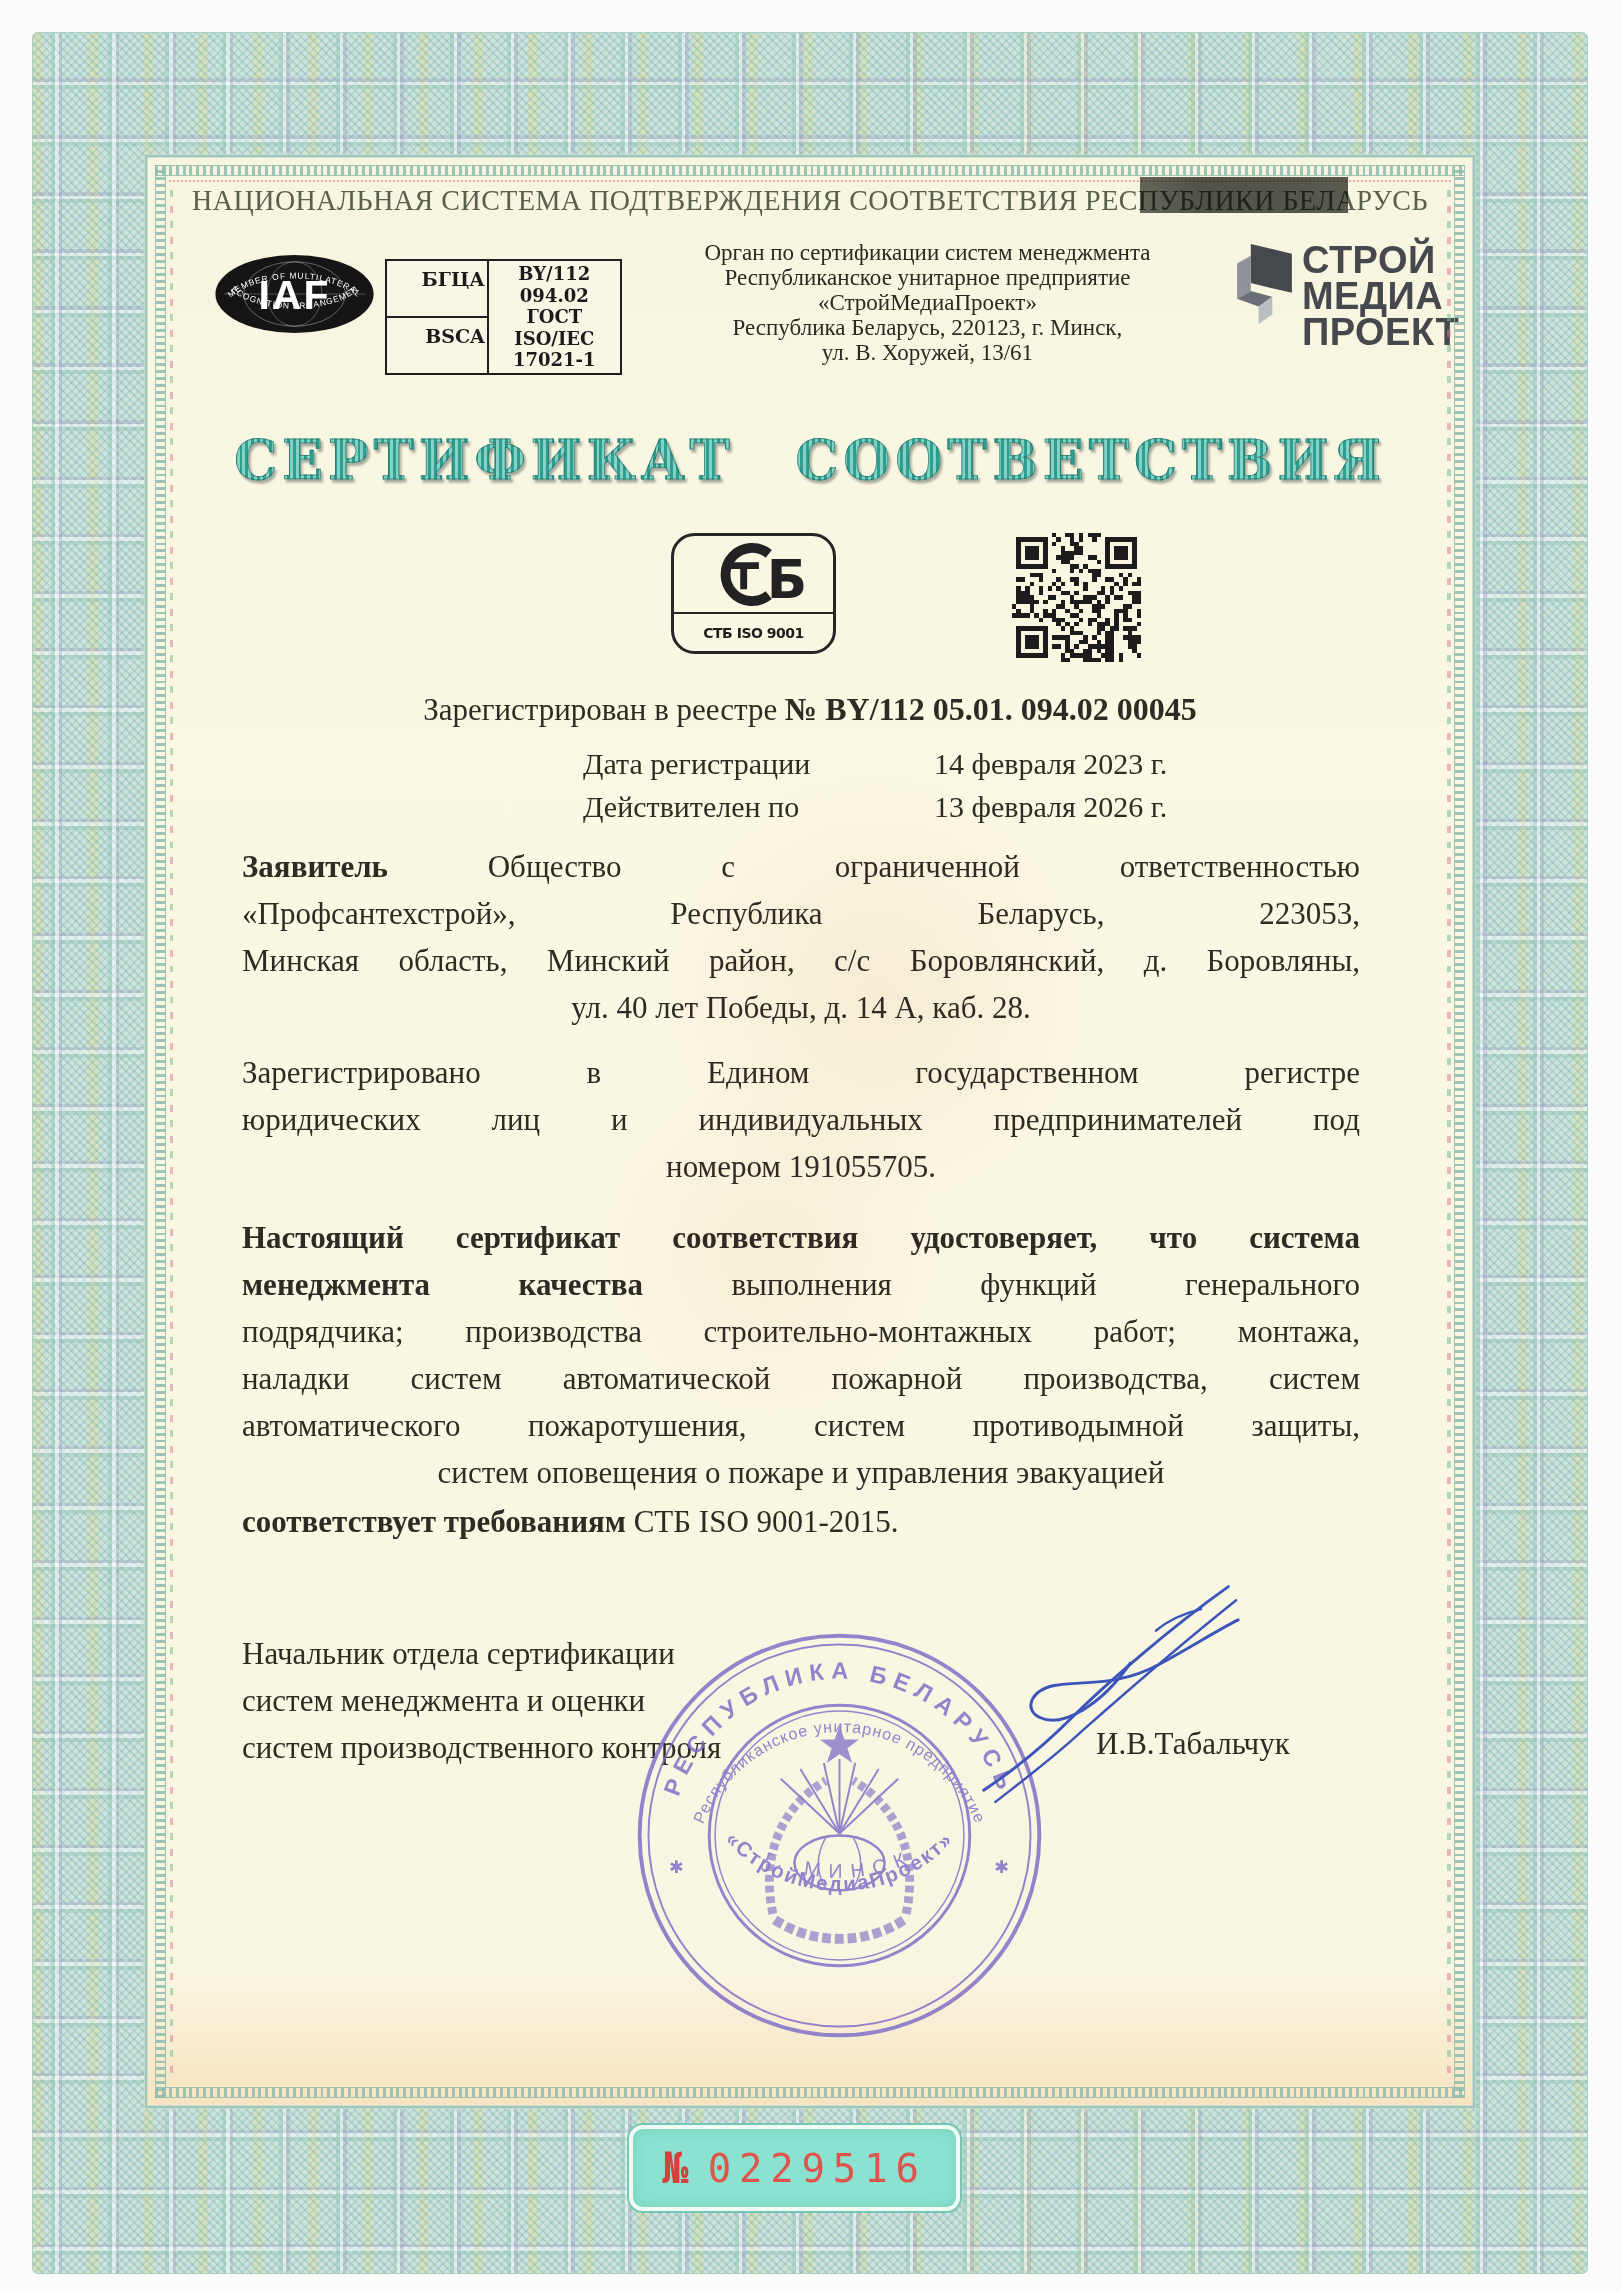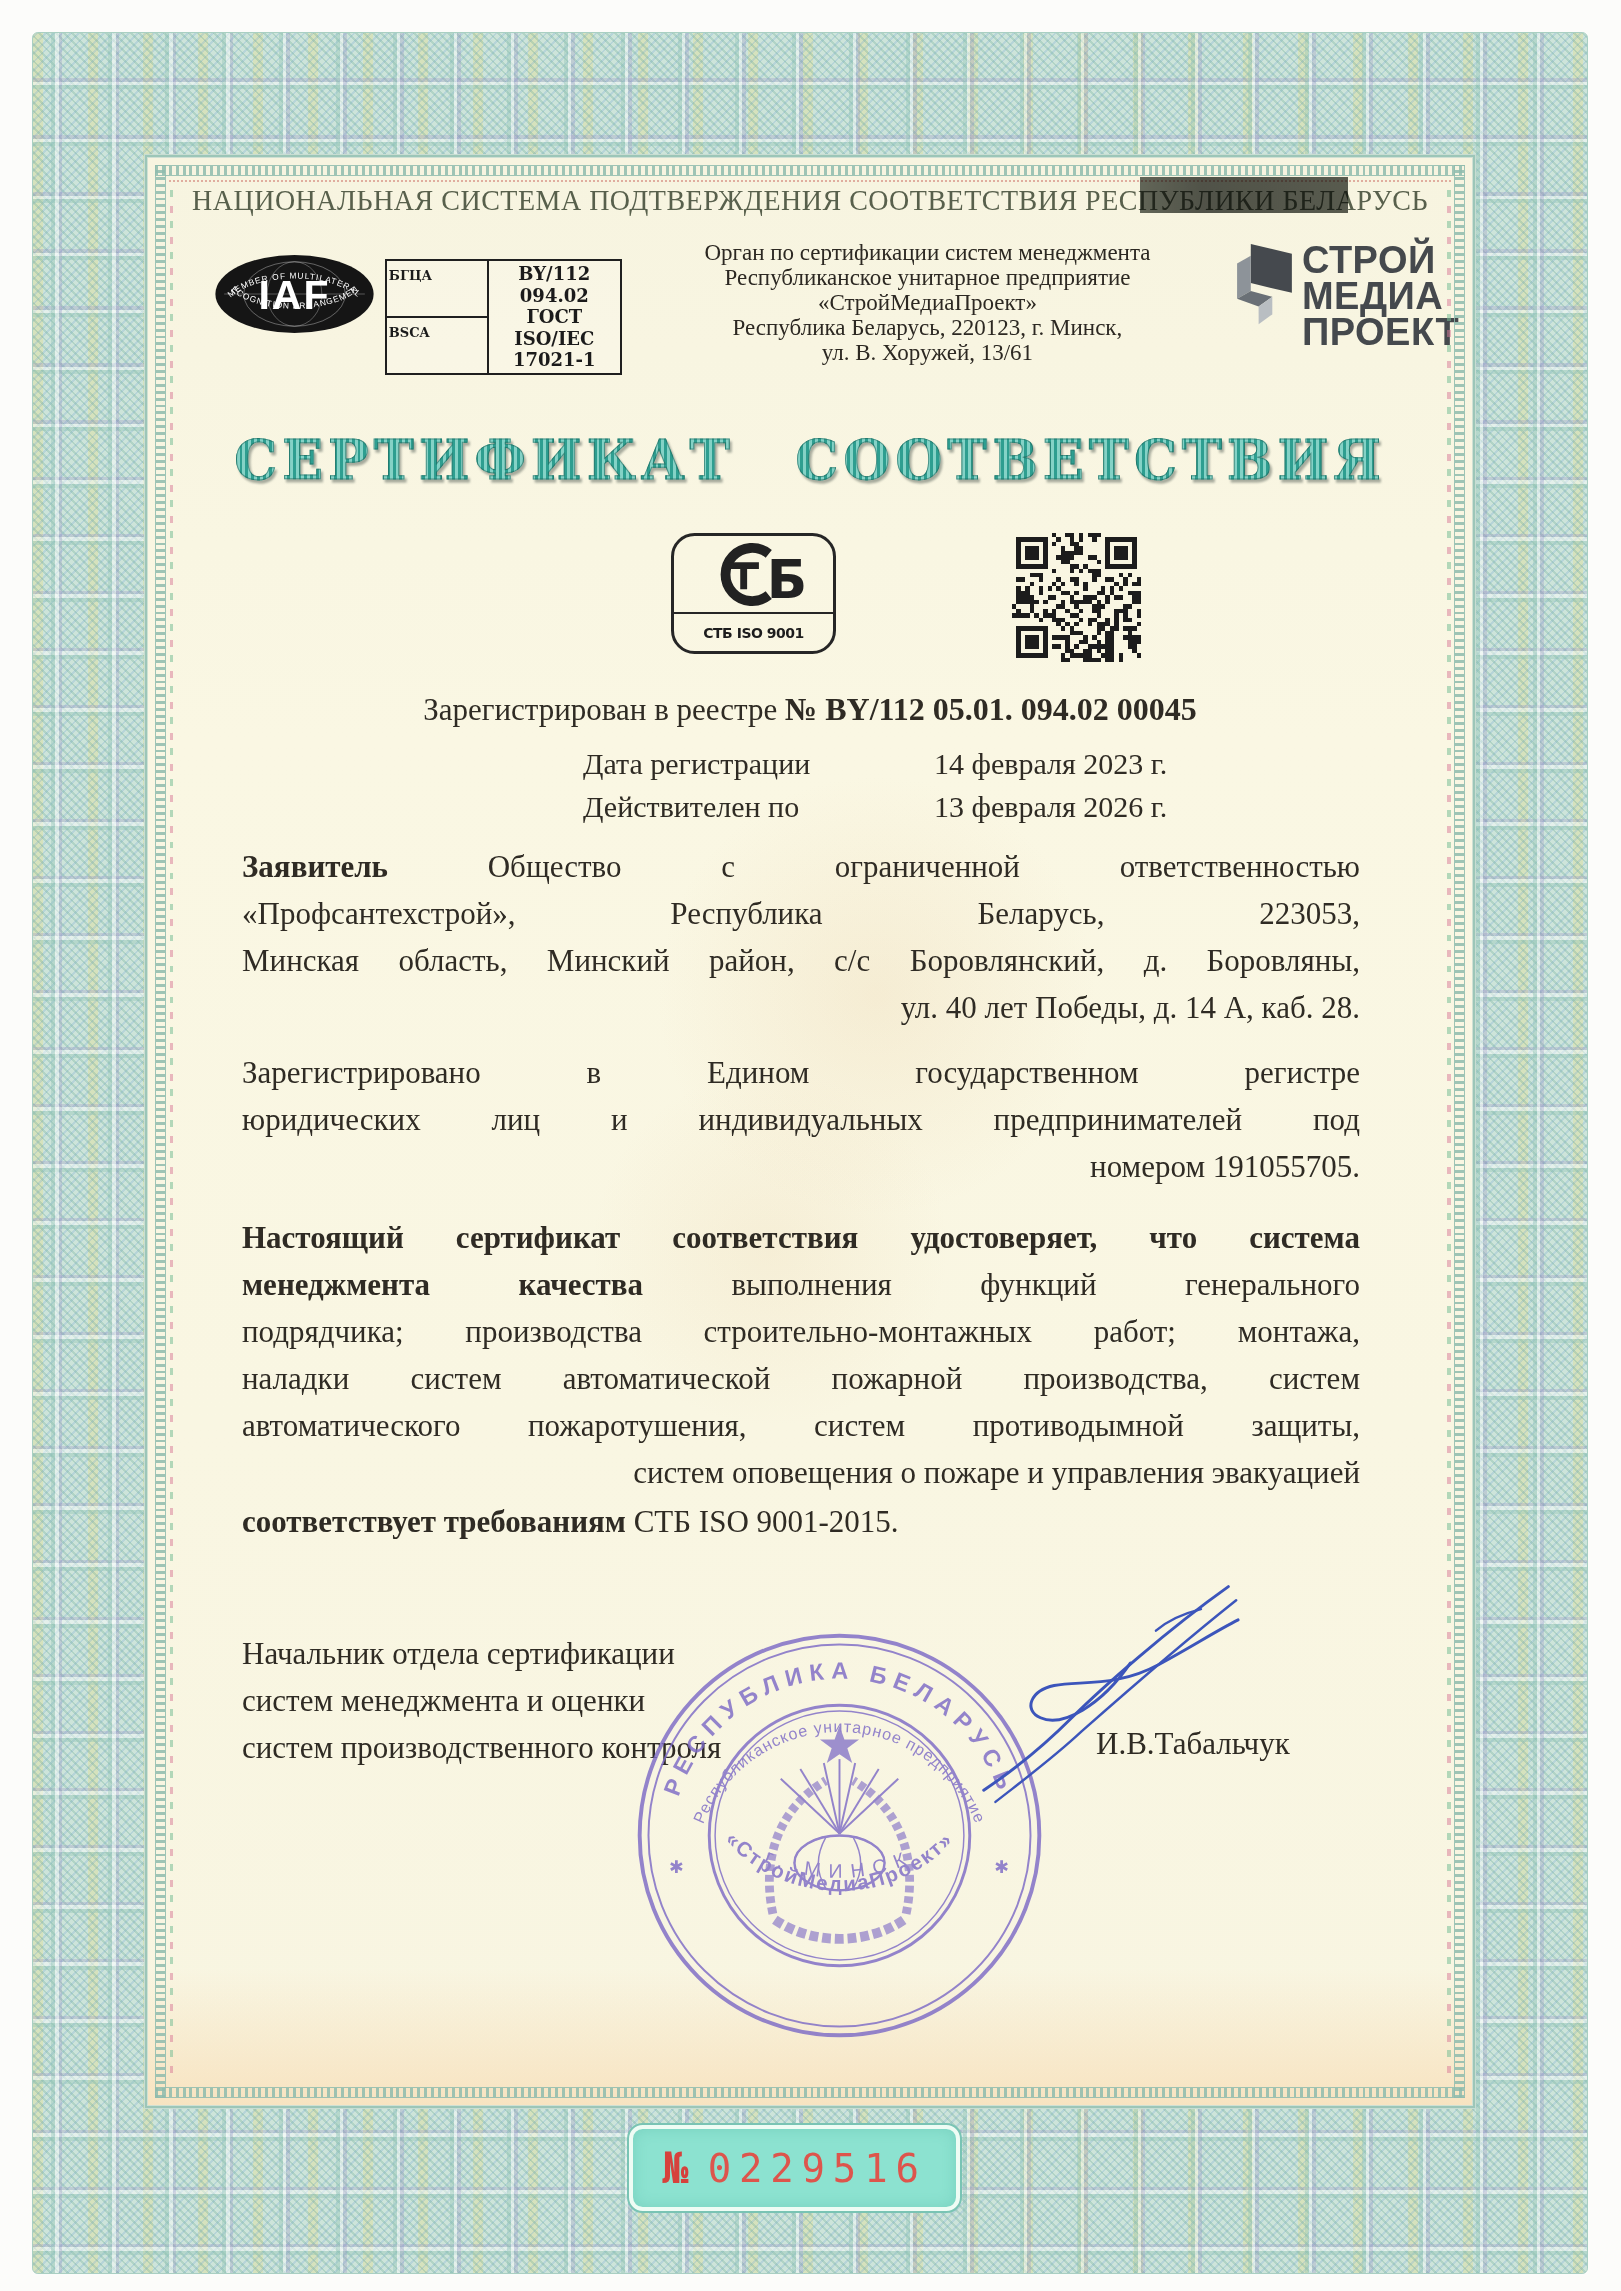--- a/index.html
+++ b/index.html
@@ -46,21 +46,21 @@
   .ns-header{margin:27.4px 23.5px 0 23.5px;text-align:center;font-size:28px;letter-spacing:0.5px;
     color:#58604c;white-space:nowrap;transform:scaleY(1.06);}
   .scan-shadow{position:absolute;left:1140px;top:177px;width:208px;height:36px;
     background:linear-gradient(90deg,#4a4f48,#343833 30%,#3e423b);opacity:.85;mix-blend-mode:multiply;}
 
   
   .org-row{display:flex;align-items:flex-start;margin:13.7px 13.7px 0 65px;}
   .iaf-wrap{flex:0 0 auto;margin-top:21.6px;}
   .acc-table{flex:0 0 auto;margin:29px 0 0 7.8px;display:grid;grid-template-columns:102px 131px;
     border:2.9px solid #1f1f1f;font-family:"DejaVu Serif",serif;font-weight:bold;color:#1b1b1b;background:rgba(255,255,255,.15);}
-  .acc-left{border-right:2.9px solid #1f1f1f;font-size:13px;text-align:left;padding:6.9px 2px;}
+  .acc-left{border-right:2.9px solid #1f1f1f;font-size:19px;text-align:right;padding:6.9px 2px;}
   .acc-left.topcell{border-bottom:2.9px solid #1f1f1f;grid-column:1;grid-row:1;}
   .acc-left.botcell{grid-column:1;grid-row:2;}
   .acc-code{grid-column:2;grid-row:1/3;display:flex;flex-direction:column;justify-content:center;
     text-align:center;font-size:18px;line-height:21.6px;padding:2px;}
   .org-text{flex:1;text-align:center;font-size:23px;line-height:25px;margin-top:9.8px;color:#2c2822;}
   .brand{flex:0 0 auto;display:flex;gap:7.8px;margin-top:11.8px;}
   .brand-text{font-family:"Liberation Sans",sans-serif;font-weight:bold;font-size:38px;line-height:36px;
     color:#45494d;letter-spacing:0.5px;}
 
   
@@ -82,21 +82,21 @@
   
   .reg-line{margin-top:29px;text-align:center;font-size:31px;}
   .reg-line b{font-size:32px;}
   .dates{margin:13.7px 0 0 436px;font-size:30px;line-height:43px;}
   .d-row{display:flex;}
   .d-label{width:351px;}
 
   
   .para{margin:15.7px 113px 0 95px;font-size:31px;line-height:47px;}
   .jline{text-align:justify;text-align-last:justify;}
-  .lline{text-align:right;}
+  .lline{text-align:center;}
   .para.p2{margin-top:17.6px}.para.p3{margin-top:23.5px}
   .conformity{margin:8px 113px 0 95px;font-size:31px;}
 
   
   .signing{position:relative;margin:90px 113px 0 95px;height:461px;font-size:31px;line-height:47px;}
   .sig-name{position:absolute;left:854px;top:90px;}
   .stamp{position:absolute;left:382px;top:-9.8px;width:431px;height:431px;opacity:.82;}
   .signature-svg{position:absolute;left:681px;top:-61px;width:323px;height:274px;}
 
   

